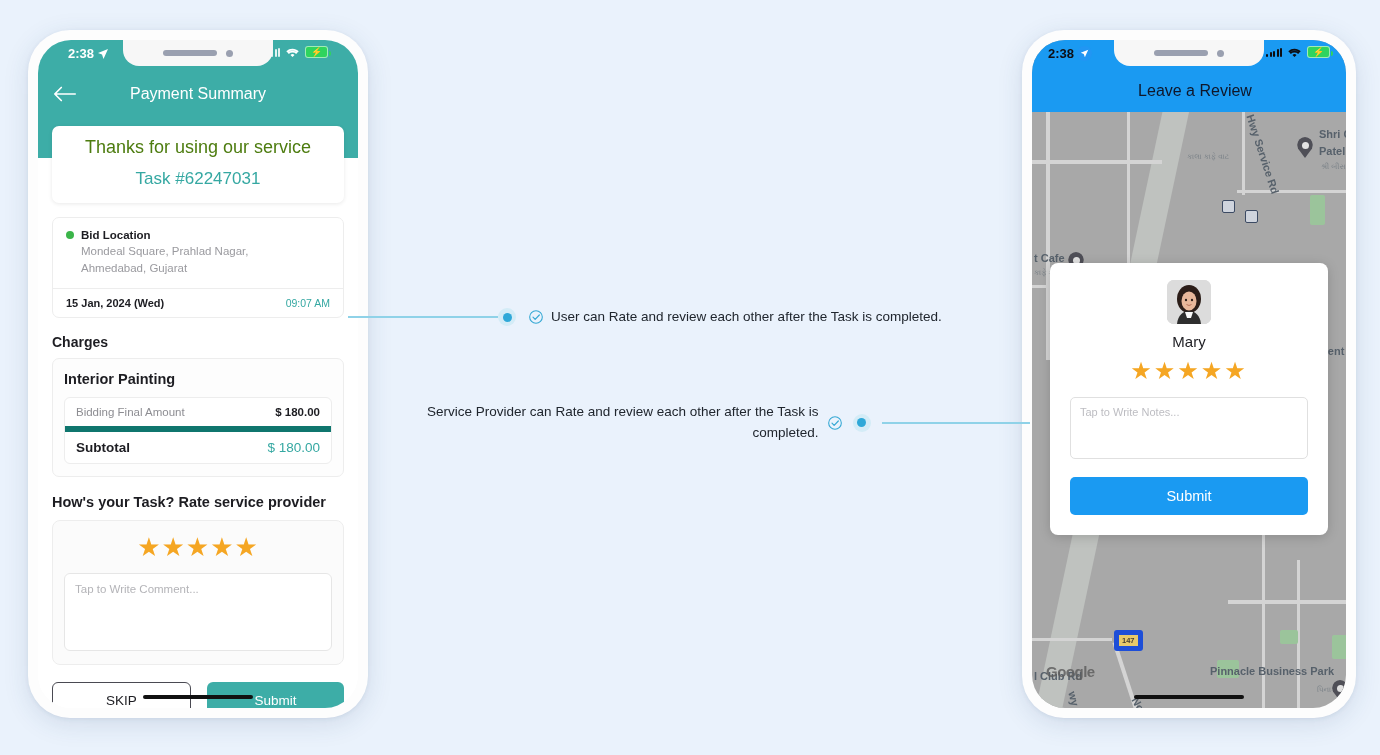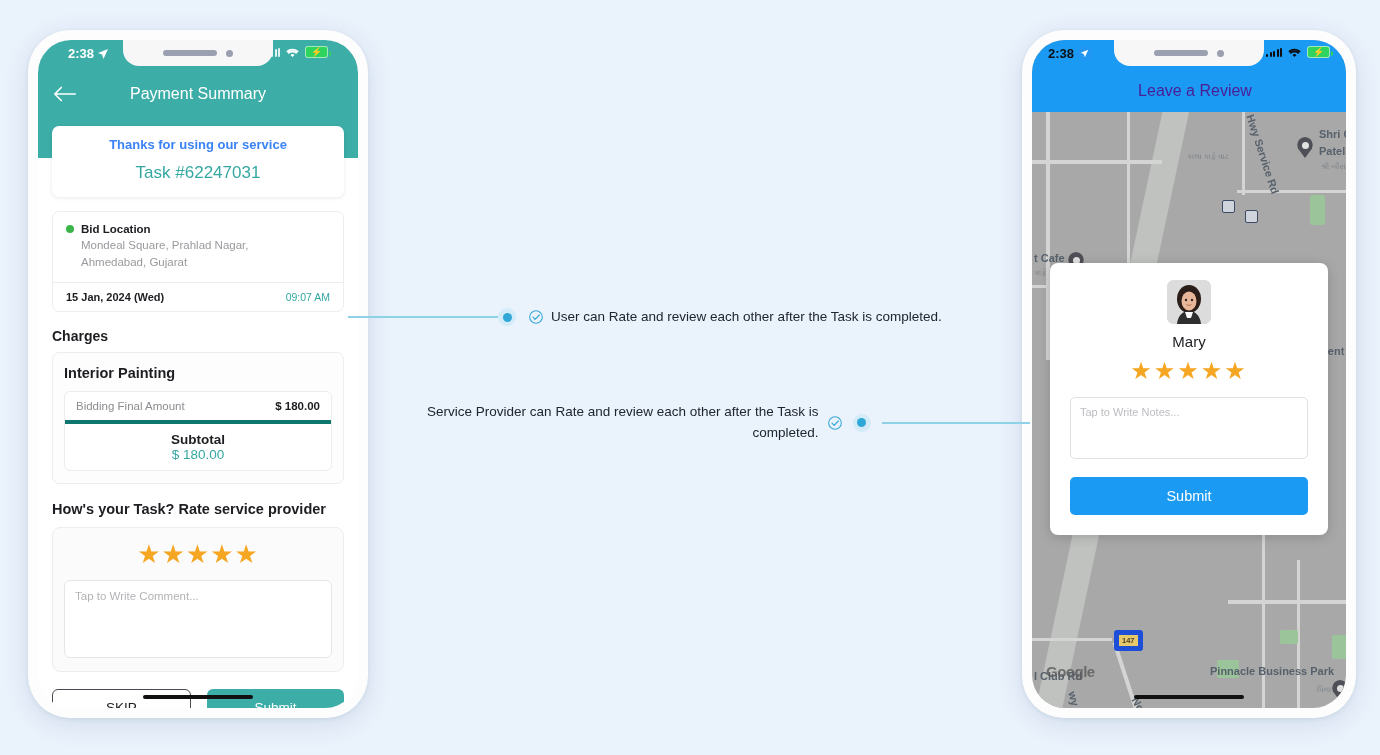--- a/index.html
+++ b/index.html
@@ -104,21 +104,21 @@
   .thanks-card {
     position: relative;
     margin: -32px 14px 0 14px;
     background: #fff;
     border-radius: 7px;
     padding: 11px 10px 14px 10px;
     text-align: center;
     box-shadow: 0 1px 4px rgba(0,0,0,.09);
     z-index: 3;
   }
-  .thanks-title { font-size: 13px; font-weight: bold; color:#3b82f6; }
+  .thanks-title { font-size: 18px; font-weight: normal; color:#4d7c0f; }
   .task-no { font-size: 17px; color: #35a8a2; margin-top: 11px; font-weight: 500; }
 
   .body-scroll { padding: 0 14px; background: #fff; }
 
   .loc-card {
     margin-top: 14px;
     border: 1px solid #ededed;
     border-radius: 7px;
     background: #fff;
   }
@@ -137,21 +137,21 @@
 
   .sec-title { font-size: 14px; font-weight: bold; color:#1d1d22; margin: 16px 0 8px 0; }
 
   .charge-card {
     border:1px solid #ededed; border-radius:7px; background:#fdfdfd;
     padding: 12px 11px;
   }
   .charge-name { font-size: 14.5px; font-weight: 600; color:#1d1d22; margin-bottom: 10px; }
   .charge-box { border:1px solid #ededed; border-radius:6px; background:#fff; }
   .charge-row { display:flex; justify-content:space-between; align-items:center; padding: 8px 11px; }
-  .charge-row + .charge-row { border-top: 4px solid #0f766e; flex-direction: column; }
+  .charge-row + .charge-row { border-top: 6px solid #0f766e; }
   .cr-lbl  { font-size: 11.5px; color:#8d8d92; }
   .cr-val  { font-size: 11.5px; font-weight: bold; color:#1d1d22; }
   .cr-lbl-b{ font-size: 13.5px; font-weight: bold; color:#1d1d22; }
   .cr-val-b{ font-size: 13.5px; font-weight: 500; color:#35a8a2; }
 
   .rate-q { font-size: 14.5px; font-weight: bold; color:#1d1d22; margin: 17px 0 10px 0; }
   .rate-card { border:1px solid #ededed; border-radius:8px; background:#fbfbfb; padding: 13px 11px; }
   .stars { text-align:center; font-size: 26px; letter-spacing: 1px; color:#f5a623; line-height: 1; }
   .comment-box {
     margin-top: 13px;
@@ -173,21 +173,21 @@
     width: 110px; height: 4.5px; border-radius: 3px; background:#111;
   }
 
   
   .blue-head {
     background: #1a9af2;
     margin-top:-34px; padding-top: 34px;
     padding-bottom: 8px;
     position: relative; z-index: 4;
   }
-  .blue-title { text-align:center; color:#4c1d95; font-size: 16px; font-weight: 500; padding: 8px 0 4px 12px; }
+  .blue-title { text-align:center; color:#0f172a; font-size: 16px; font-weight: 500; padding: 8px 0 4px 12px; }
   .map {
     position:absolute; left:0; right:0; top:0; bottom:0;
     background: #a8a8a8;
     overflow:hidden;
   }
   .mp-road { position:absolute; background:#d4d4d4; }
   .mp-hwy  { position:absolute; background:#bfc2bf; }
   .mp-green{ position:absolute; background:#9bc49b; border-radius:2px; }
   .mp-lbl  { position:absolute; color:#57616b; font-size:11px; font-weight:600; white-space:nowrap; }
   .mp-lbl-sm{ position:absolute; color:#7b8288; font-size:7.5px; white-space:nowrap; }

